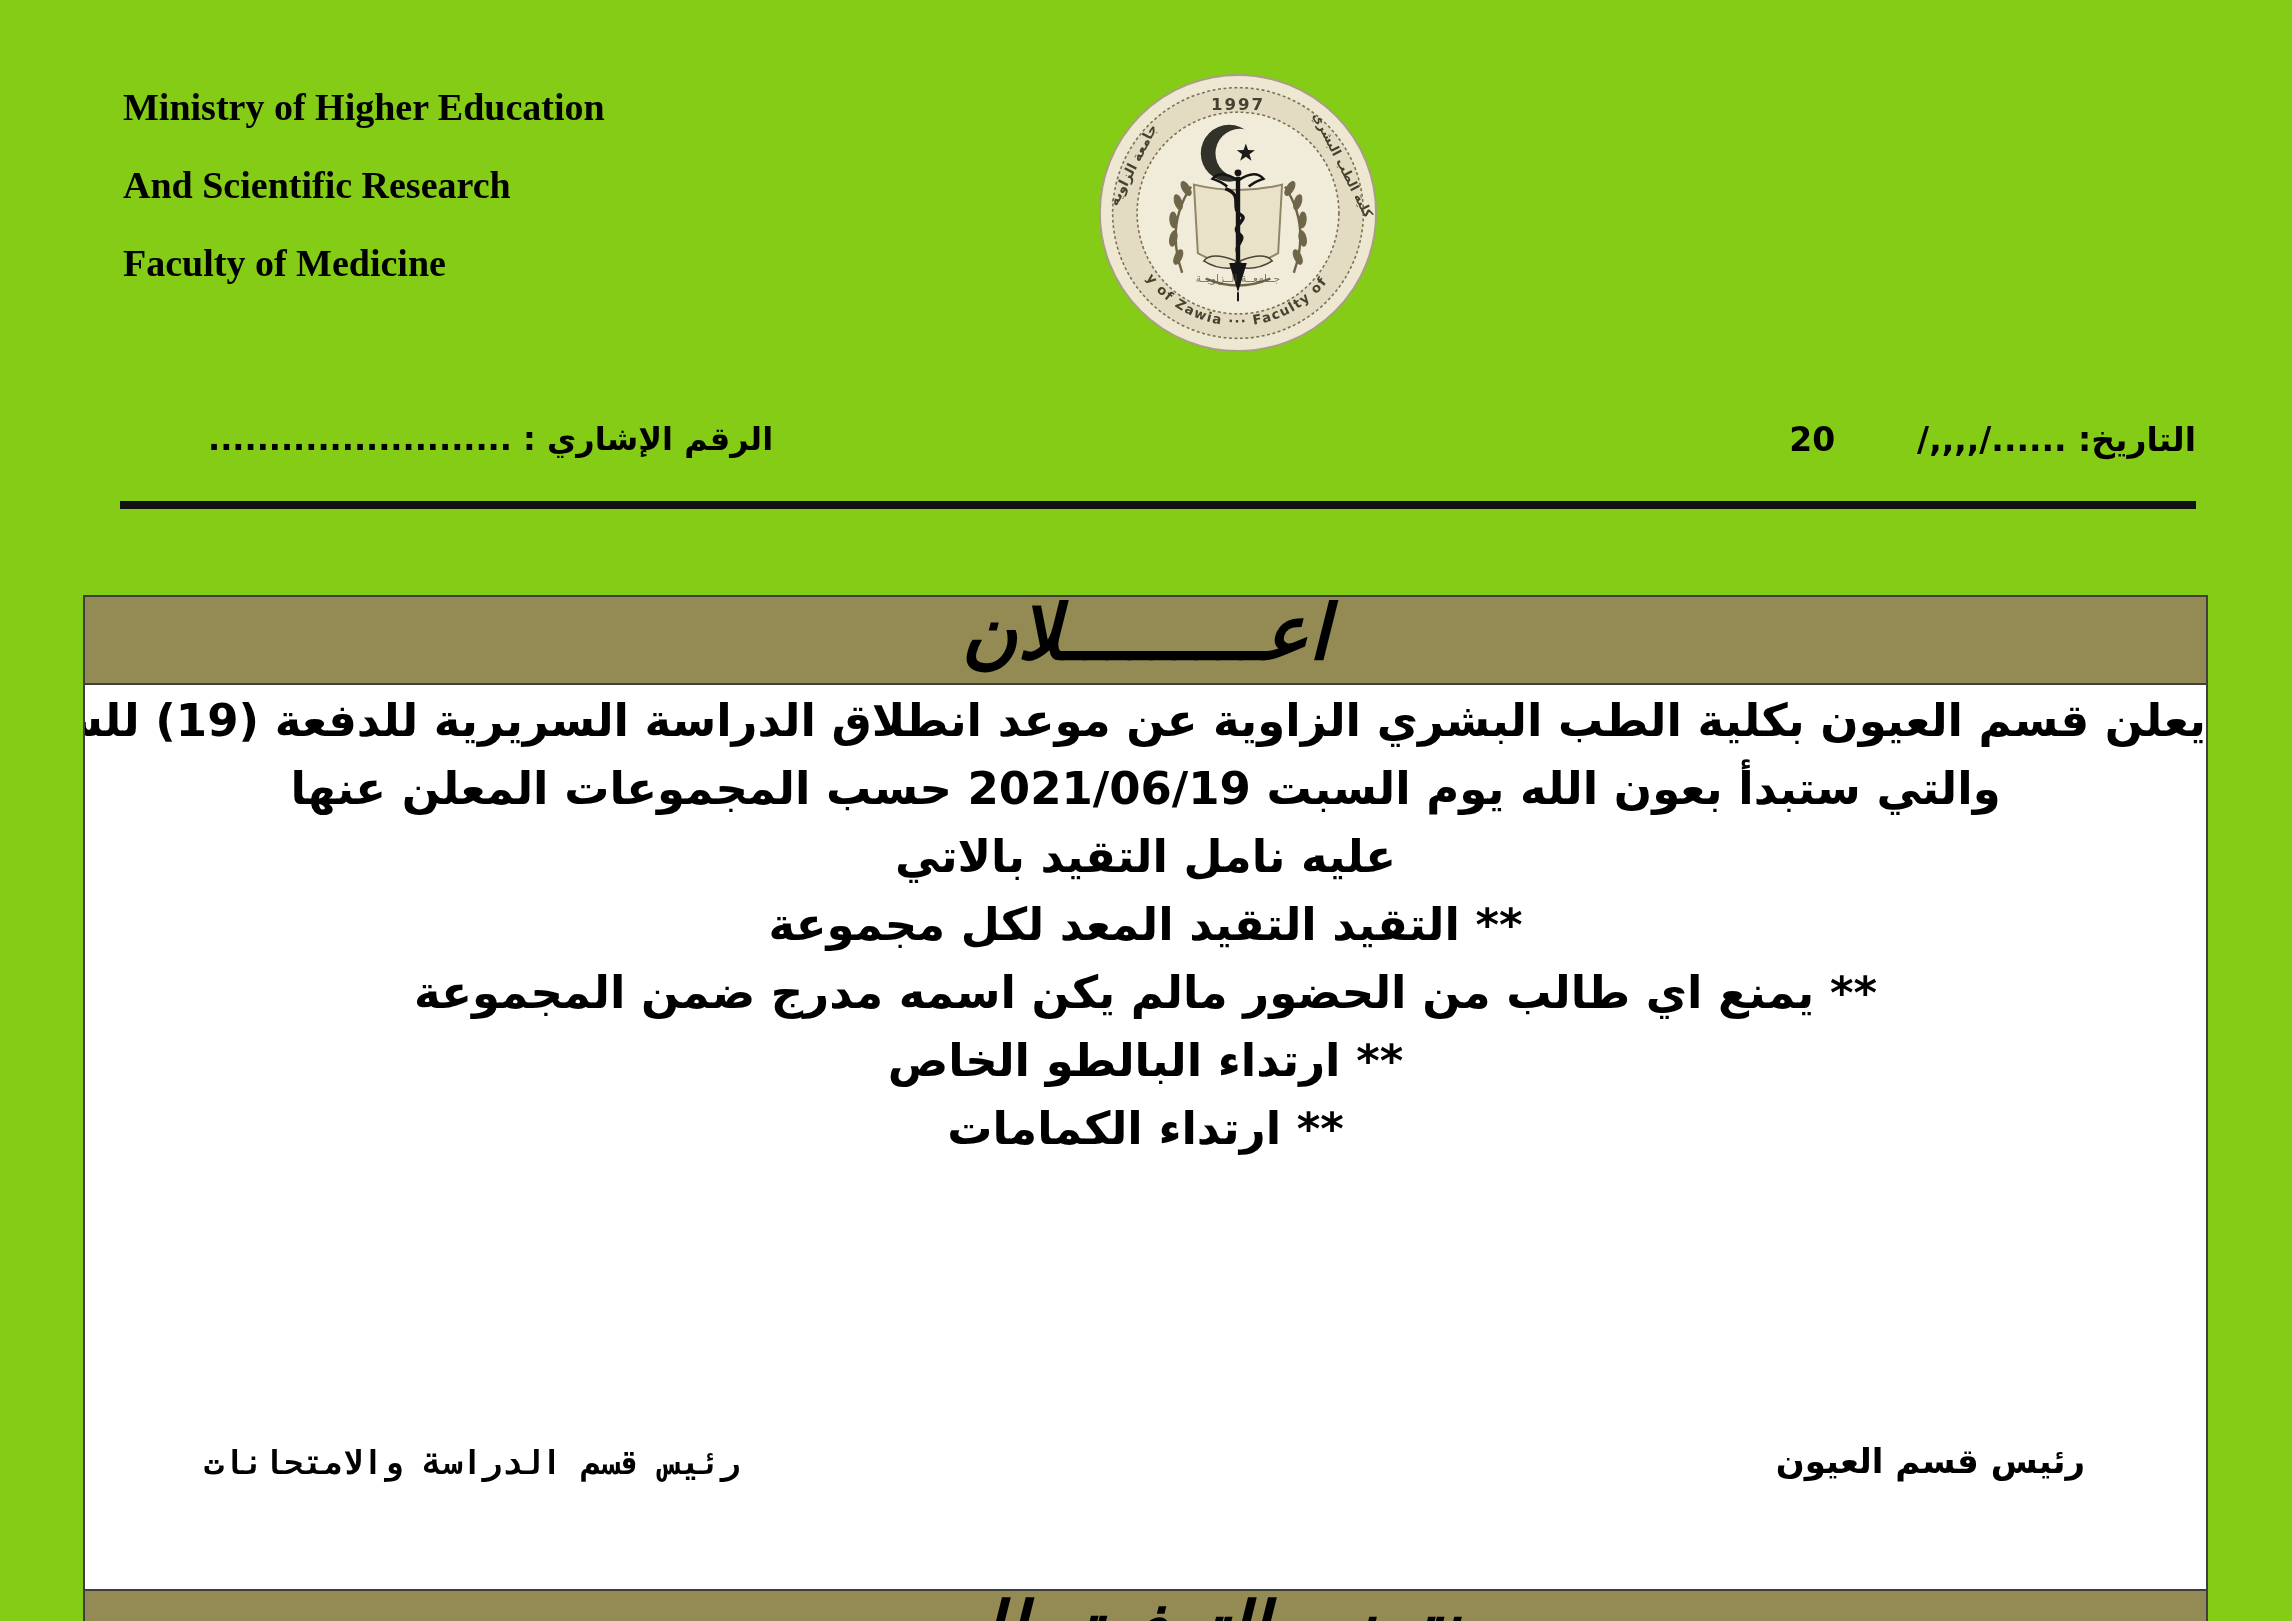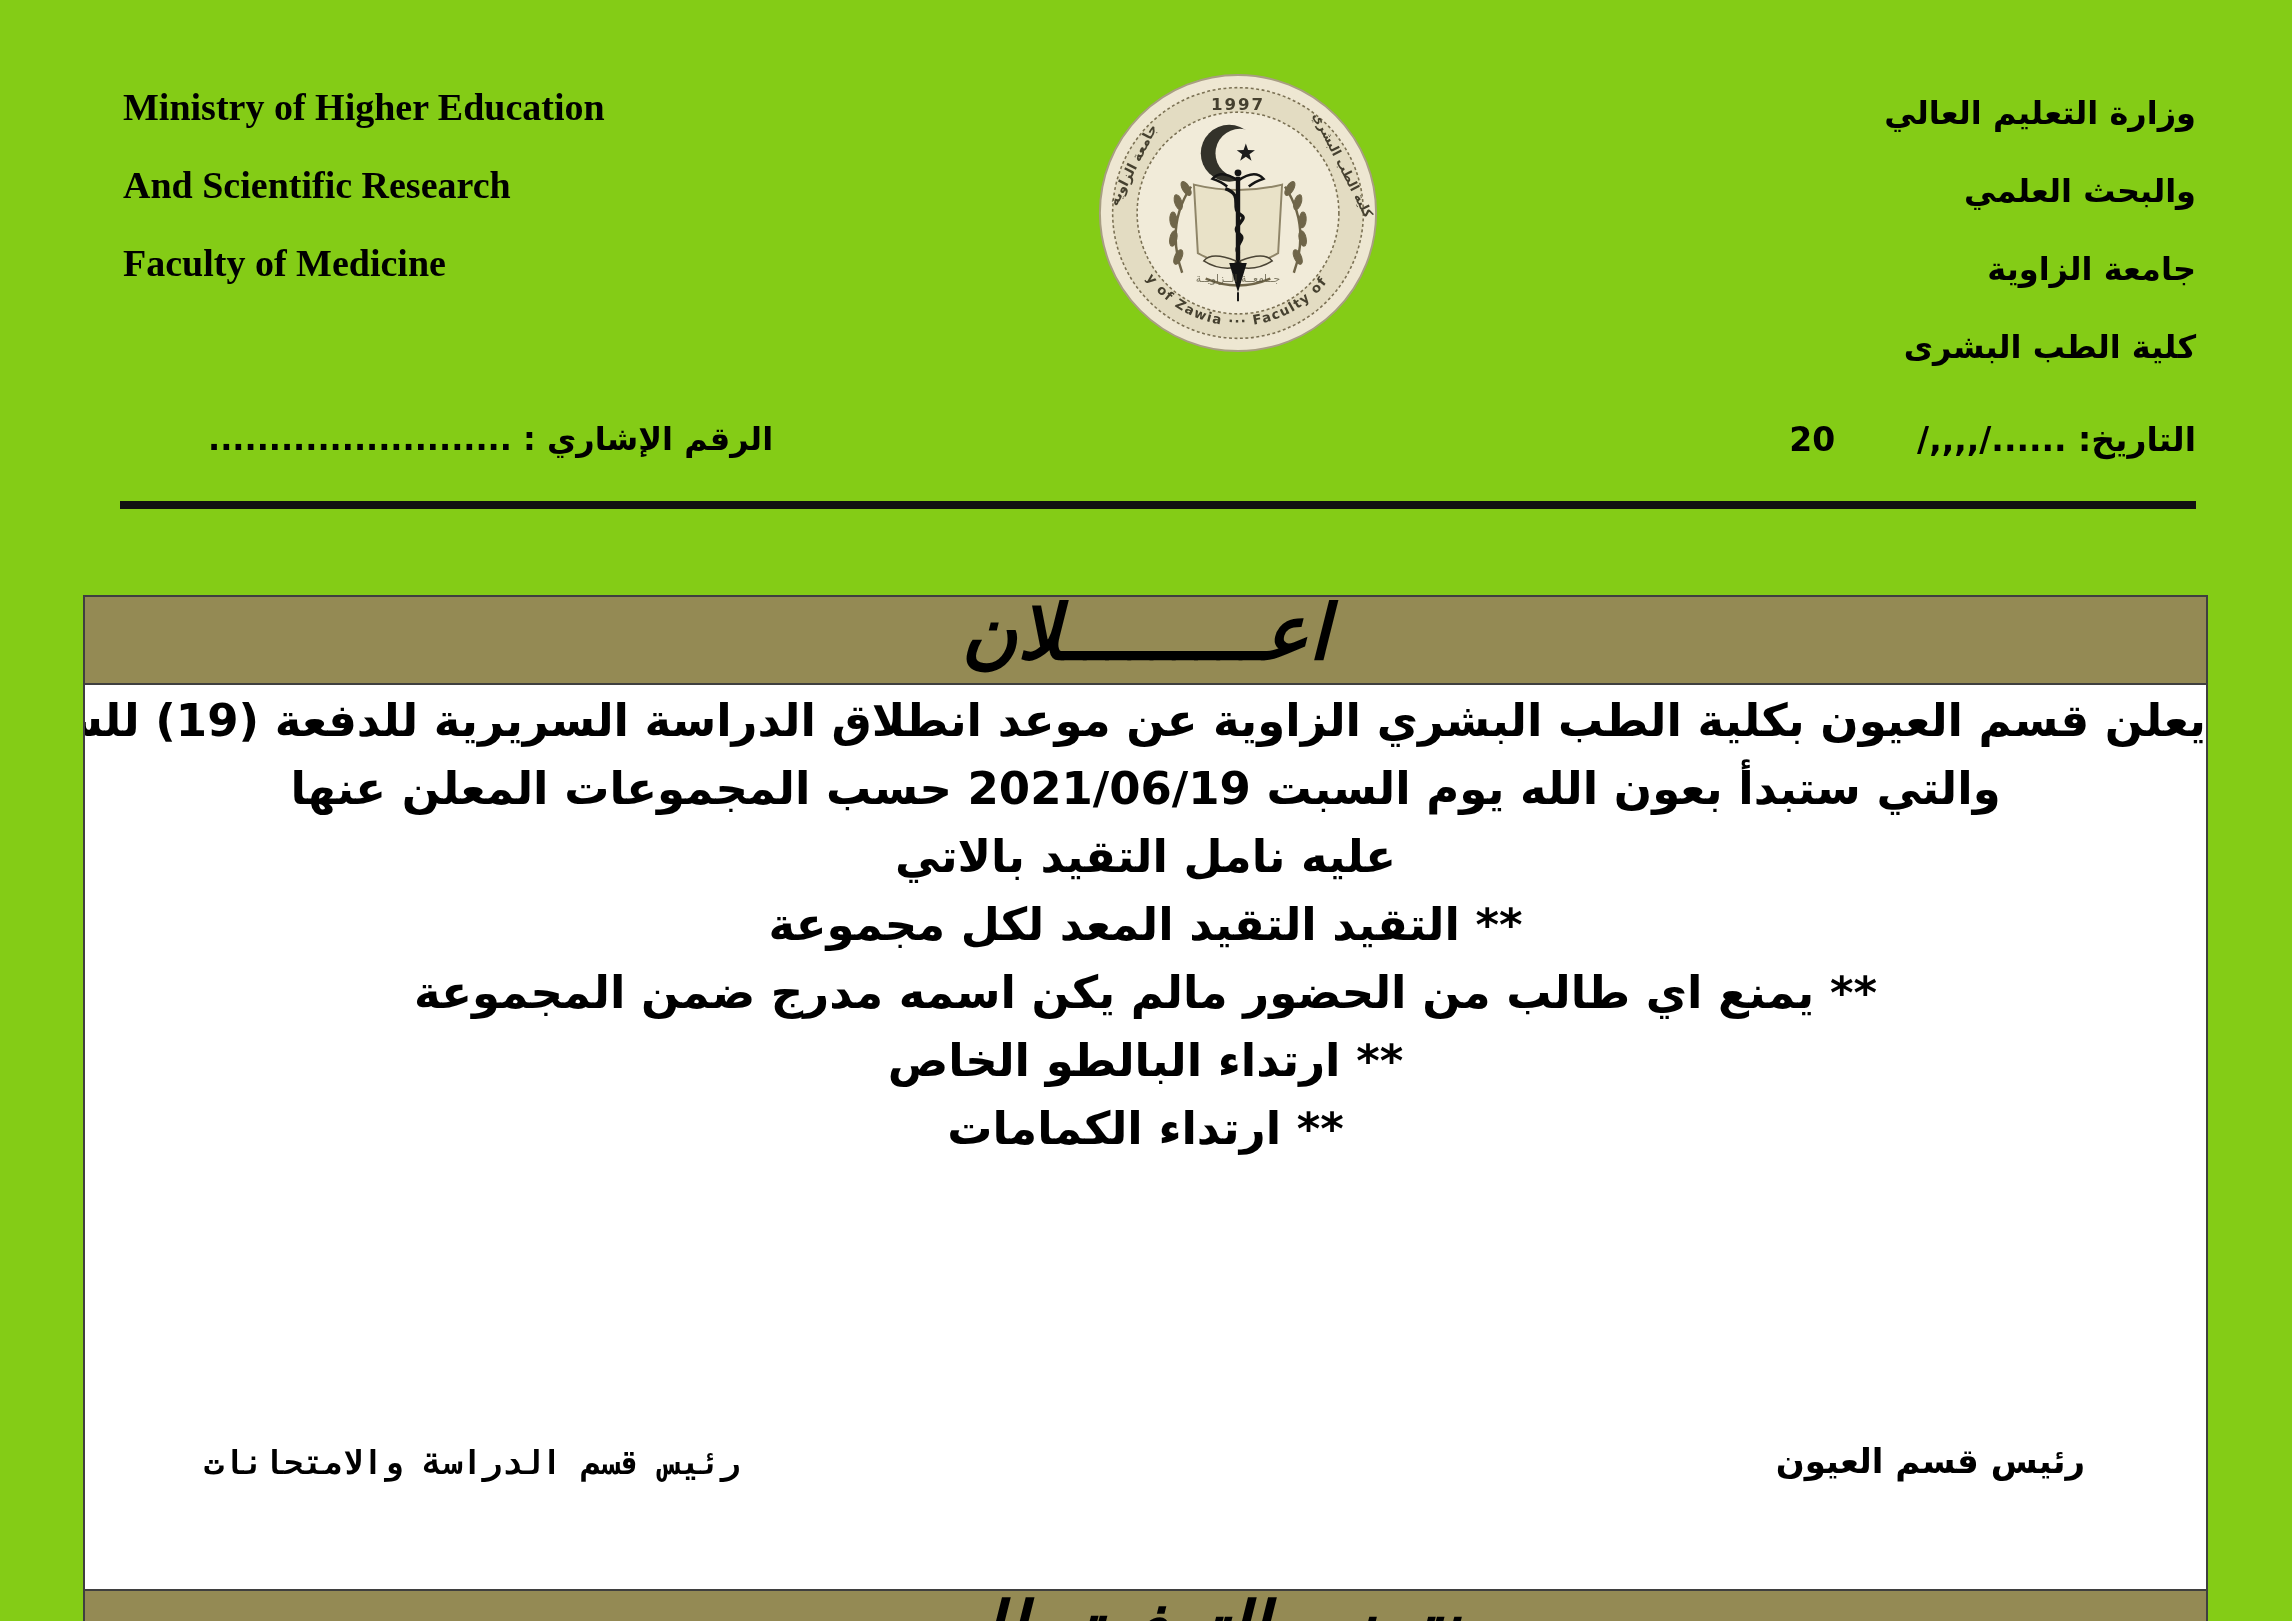--- a/index.html
+++ b/index.html
@@ -42,26 +42,20 @@
 <body>
 
 <div class="page">
 
   <div class="hdr-left">
     <div class="line">Ministry of Higher Education</div>
     <div class="line">And Scientific Research</div>
     <div class="line">Faculty of Medicine</div>
   </div>
 
-  <div class="hdr-right">
-    <div class="line">وزارة التعليم العالي</div>
-    <div class="line">والبحث العلمي</div>
-    <div class="line">جامعة الزاوية</div>
-    <div class="line">كلية الطب البشرى</div>
-  </div>
 
   <div class="ref-line">الرقم الإشاري : .........................</div>
   <div class="date-line">
     <span>التاريخ: ....../,,,,/</span>
     <span>20</span>
   </div>
 
   <svg class="seal" viewBox="0 0 290 290" xmlns="http://www.w3.org/2000/svg">
     <circle cx="145" cy="145" r="141" fill="#eee7d2" stroke="#a89e82" stroke-width="2"></circle>
     <circle cx="145" cy="145" r="115.5" fill="none" stroke="#e3dcc2" stroke-width="25"></circle>

